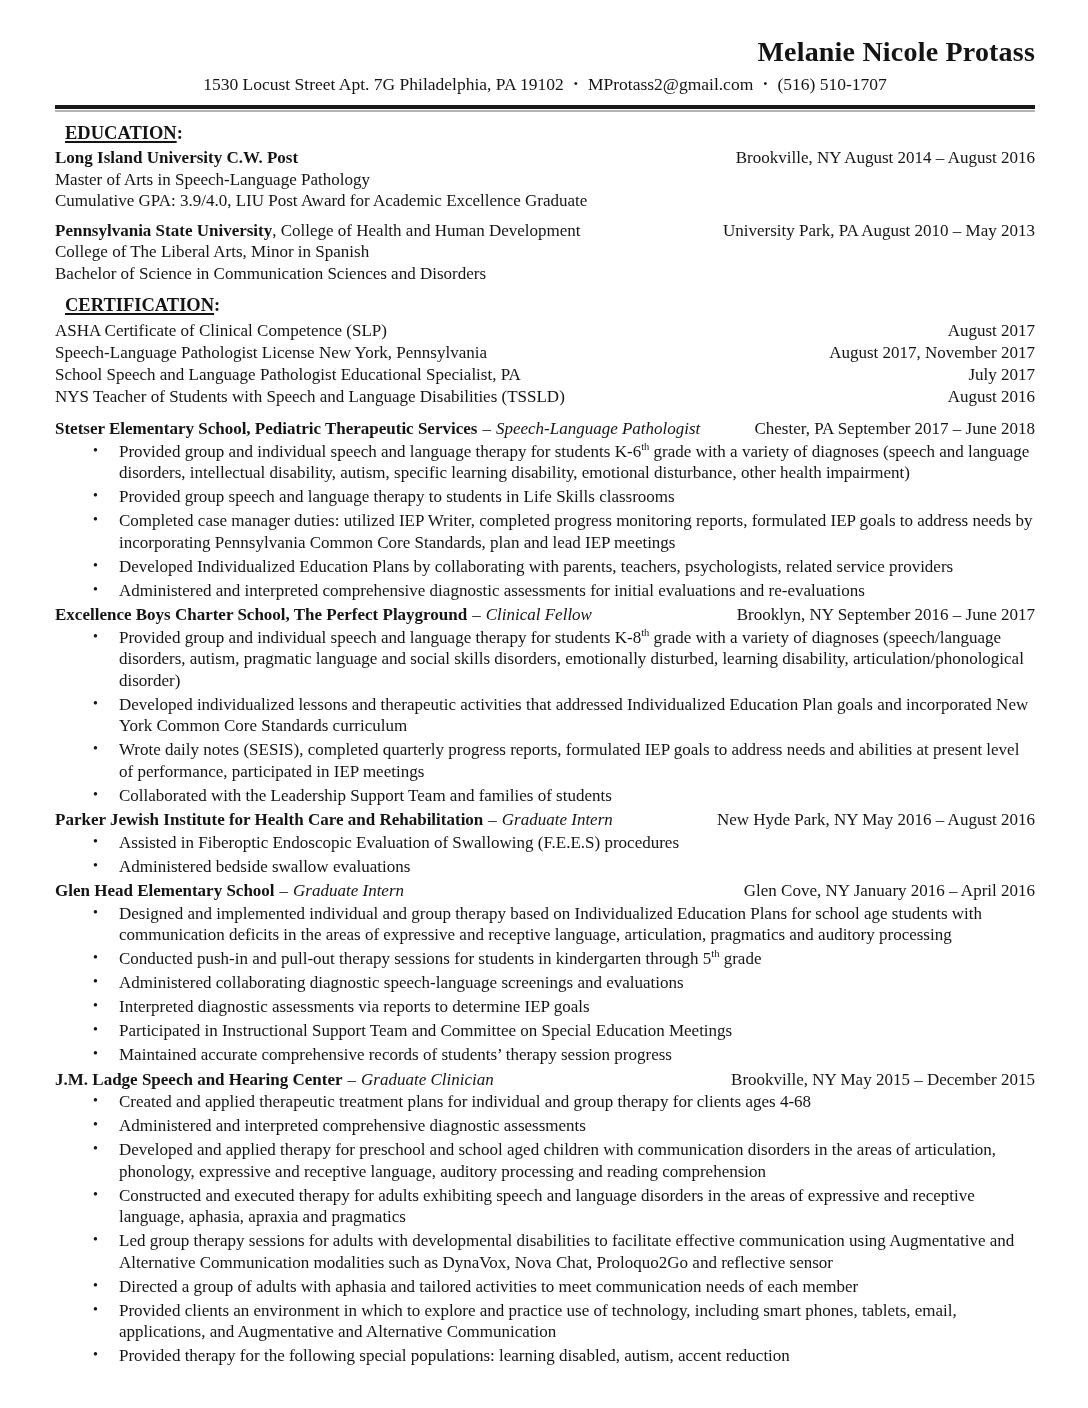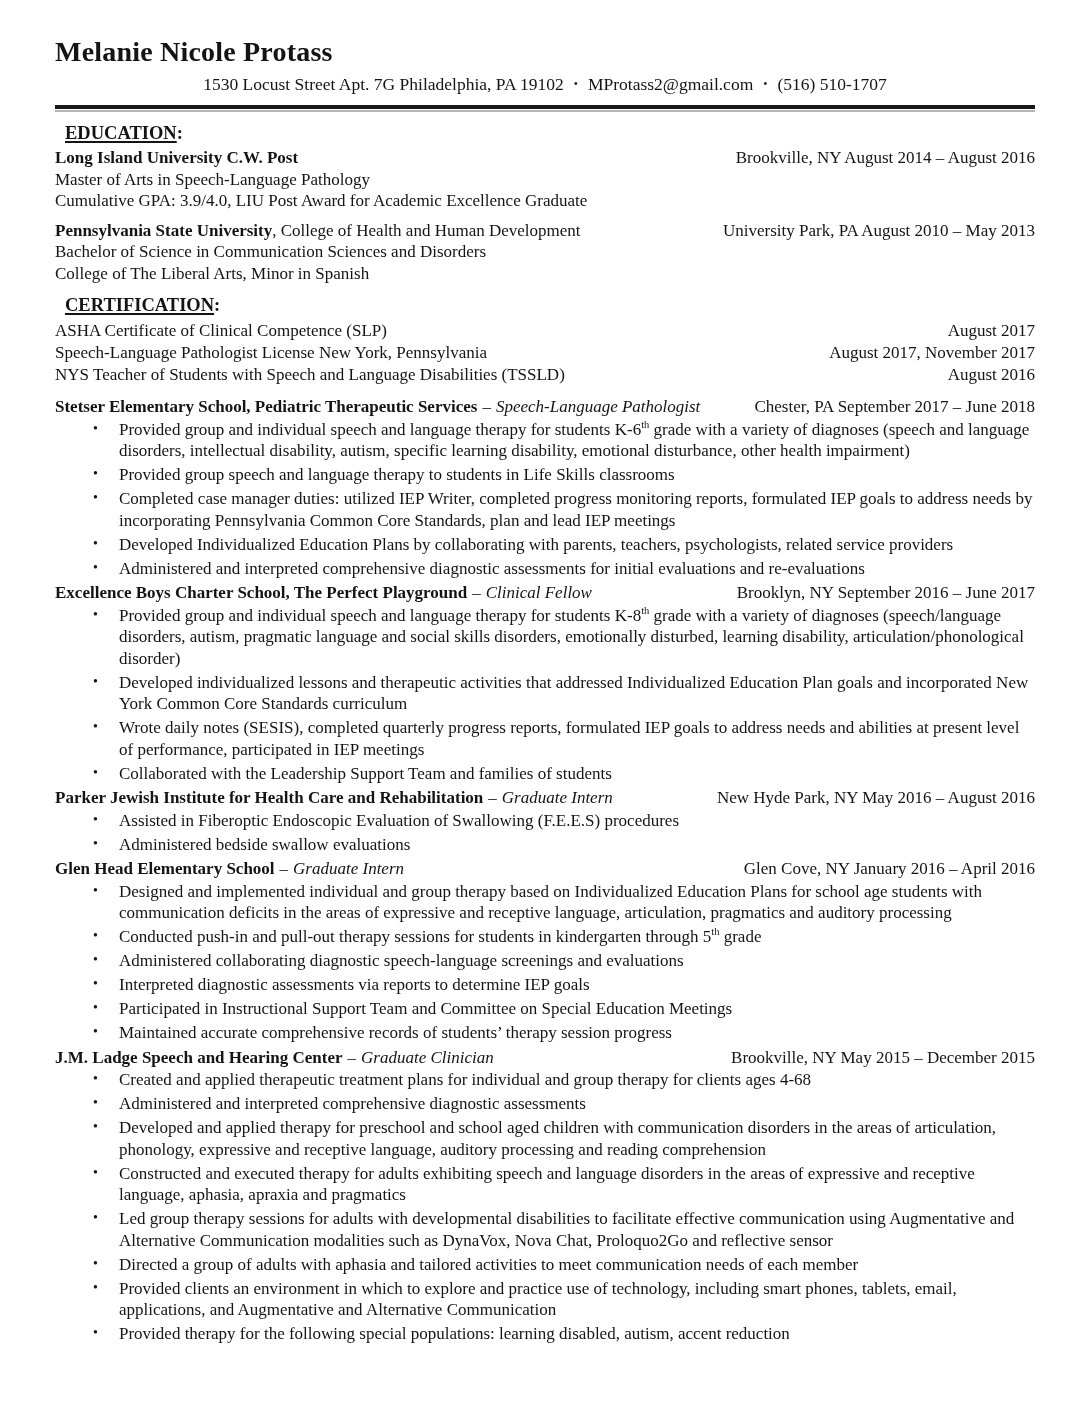--- a/index.html
+++ b/index.html
@@ -7,21 +7,21 @@
     width:1088px;min-height:1408px;
     color:#141414;
     font-family:"Liberation Serif", serif;
     font-size:17px;line-height:21.5px;
     -webkit-font-smoothing:antialiased;
   }
   .page{padding:28px 53px 40px 55px;}
 
   
   .hdr h1{
-    text-align:left;font-size:28px;line-height:32px;
+    text-align:right;font-size:28px;line-height:32px;
     font-weight:bold;margin:8px 0 6px;letter-spacing:.2px;
   }
   .contact{text-align:center;font-size:17.5px;}
   .contact .sep{display:inline-block;margin:0 10px;font-size:12px;vertical-align:2px;}
   .rule-black{height:4px;background:#191919;margin-top:9px;}
   .rule-gray{height:2px;background:#b4b4b4;margin-top:1px;}
 
   
   .sec{margin-top:11px;}
   .sec-h{font-size:18.5px;font-weight:bold;margin:0 10px 3px;font-family:Liberation Serif, serif;}
@@ -73,35 +73,39 @@
       </div>
       <div>Master of Arts in Speech-Language Pathology</div>
       <div>Cumulative GPA: 3.9/4.0, LIU Post Award for Academic Excellence Graduate</div>
     </div>
 
     <div class="edu-entry">
       <div class="row">
         <div class="left"><span class="b">Pennsylvania State University</span><span>, College of Health and Human Development</span></div>
         <div class="date">University Park, PA August 2010 – May 2013</div>
       </div>
+      <div>College of The Liberal Arts, Minor in Spanish</div>
       <div>Bachelor of Science in Communication Sciences and Disorders</div>
-      <div>College of The Liberal Arts, Minor in Spanish</div>
     </div>
   </section>
 
   <section class="sec">
     <h2 class="sec-h"><span class="u">CERTIFICATION</span><span>:</span></h2>
 
     <div class="row cert-row">
       <div class="left">ASHA Certificate of Clinical Competence (SLP)</div>
       <div class="date">August 2017</div>
     </div>
     <div class="row cert-row">
       <div class="left">Speech-Language Pathologist License New York, Pennsylvania</div>
       <div class="date">August 2017, November 2017</div>
+    </div>
+    <div class="row cert-row">
+      <div class="left">School Speech and Language Pathologist Educational Specialist, PA</div>
+      <div class="date">July 2017</div>
     </div>
     <div class="row cert-row">
       <div class="left">NYS Teacher of Students with Speech and Language Disabilities (TSSLD)</div>
       <div class="date">August 2016</div>
     </div>
   </section>
 
   <section class="sec">
 
     <div class="xp-entry">

